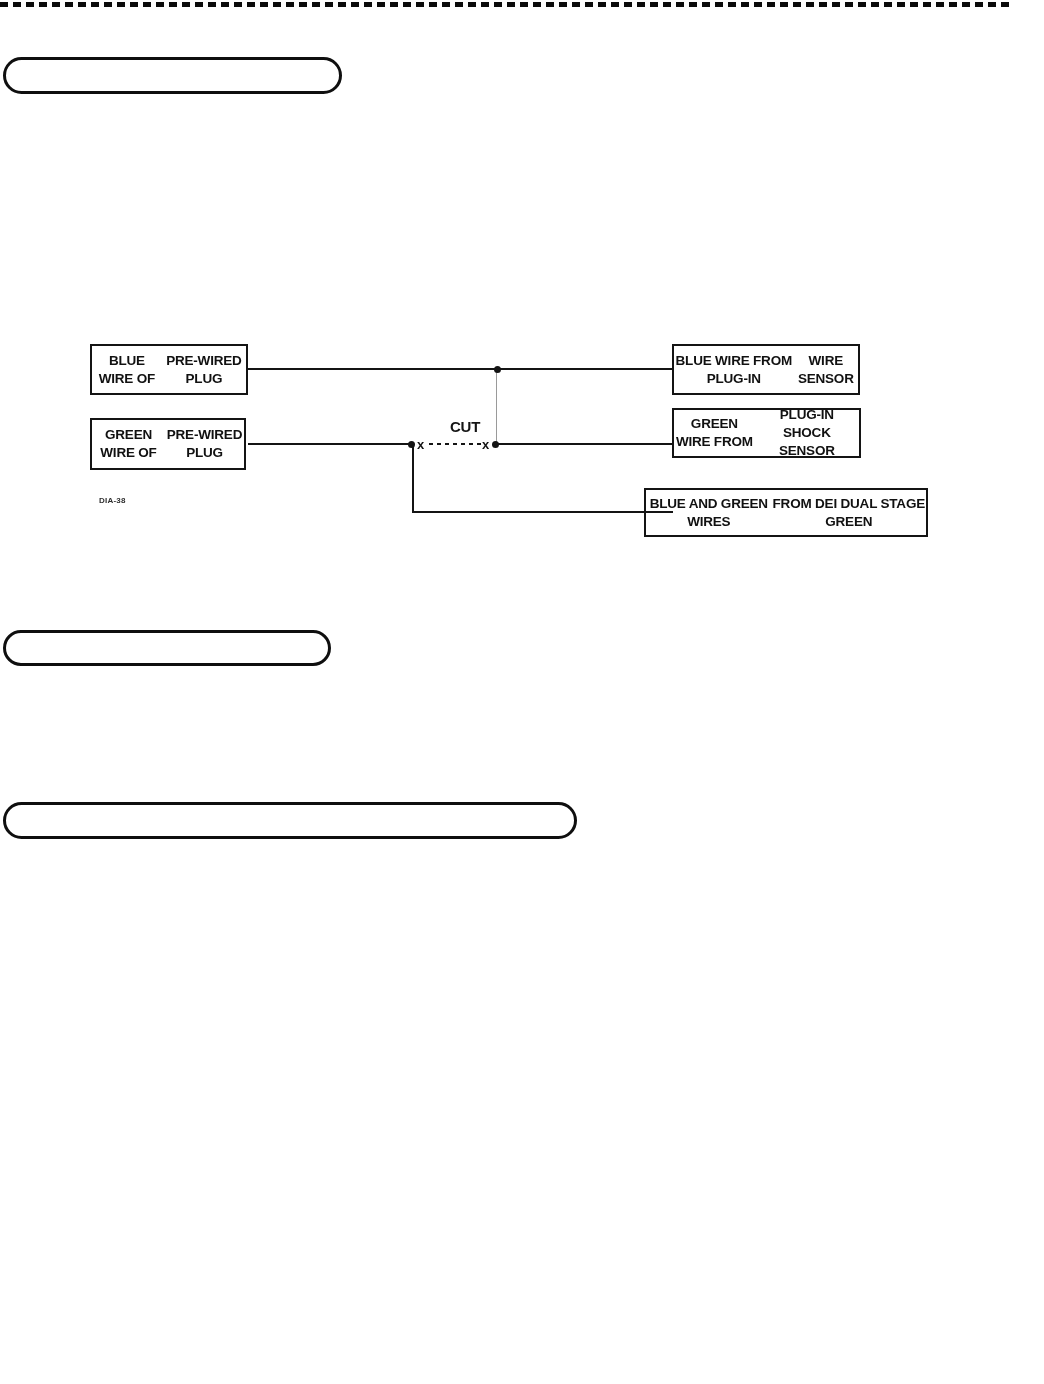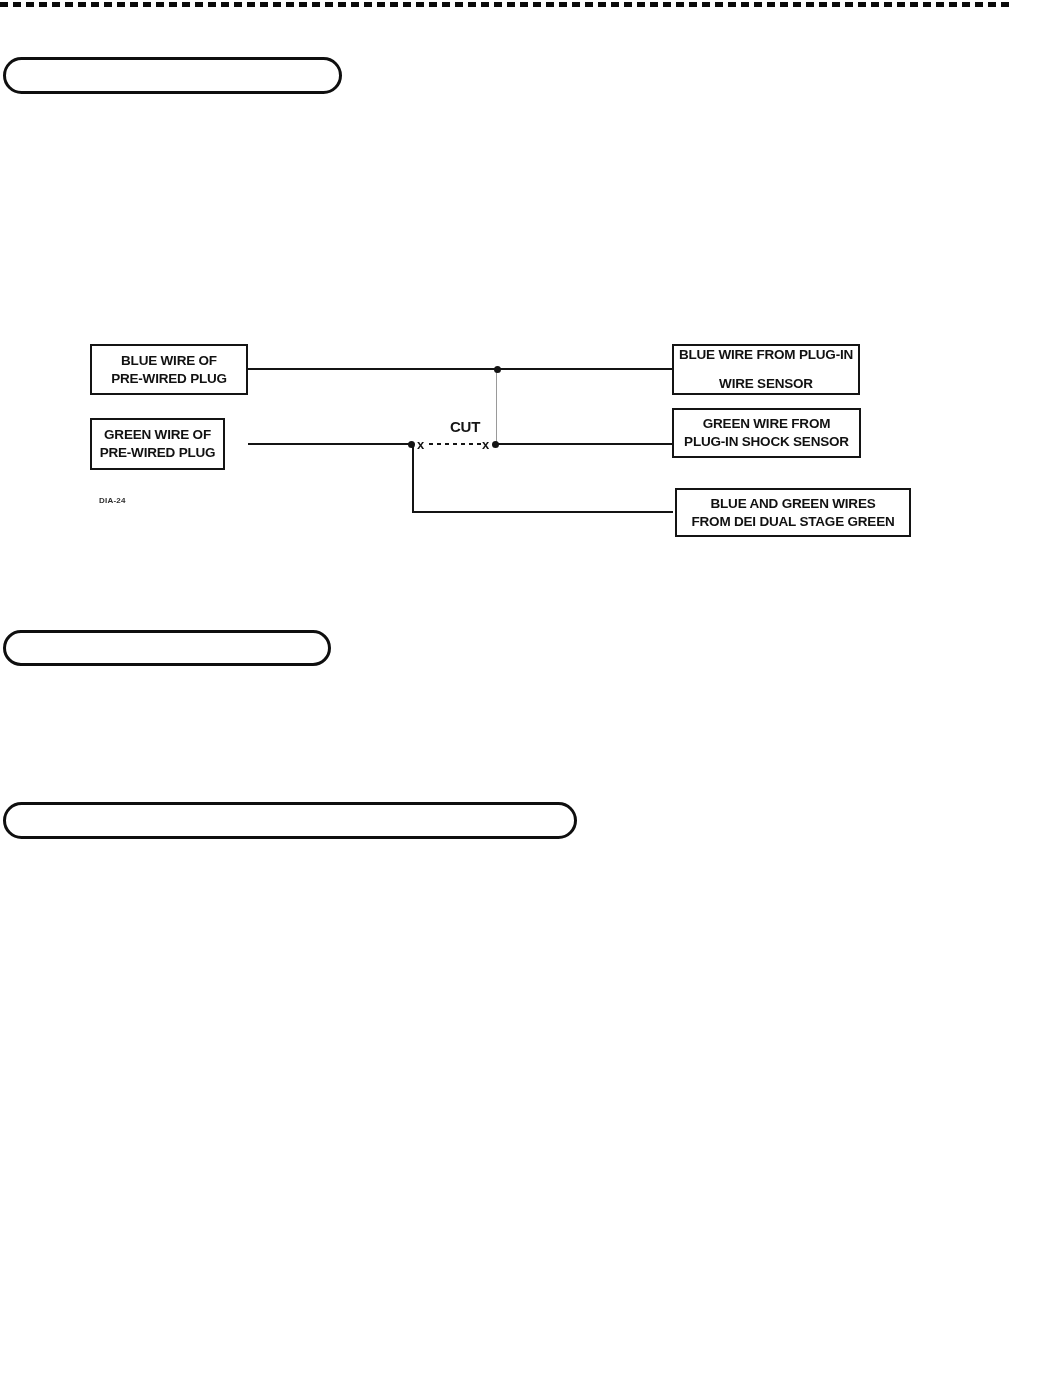--- a/index.html
+++ b/index.html
@@ -32,35 +32,35 @@
   .pill-2 { left: 3px;  top: 630px; width: 328px; height: 36px; }
   .pill-3 { left: 3px;  top: 802px; width: 574px; height: 37px; }
 
   
   .dbox {
     position: absolute;
     border: 2px solid #141414;
     background: #ffffff;
     box-sizing: border-box;
     display: flex;
-    flex-direction: column;
+    flex-direction: row;
     align-items: center;
     justify-content: center;
     text-align: center;
     font-size: 13.5px;
     font-weight: bold;
     letter-spacing: -0.2px;
     line-height: 18px;
     color: #111111;
   }
   .dbox-l1 { left: 90px;  top: 344px; width: 158px; height: 51px; }
-  .dbox-l2 { left: 90px;  top: 418px; width: 135px; height: 52px; }
+  .dbox-l2 { left: 90px;  top: 418px; width: 156px; height: 52px; }
   .dbox-r1 { left: 672px; top: 344px; width: 188px; height: 51px; justify-content: space-between; }
   .dbox-r2 { left: 672px; top: 408px; width: 189px; height: 50px; }
-  .dbox-r3 { left: 675px; top: 488px; width: 236px; height: 49px; }
+  .dbox-r3 { left: 644px; top: 488px; width: 284px; height: 49px; }
 
   
   .wire-h { position: absolute; height: 2px; background: #141414; }
   .wire-v { position: absolute; width: 2px;  background: #141414; }
   .wire-blue        { left: 247px; top: 368px; width: 426px; }
   .wire-green-left  { left: 248px; top: 443px; width: 164px; }
   .wire-green-right { left: 496px; top: 443px; width: 177px; }
   .drop-vert        { left: 412px; top: 445px; height: 67px; }
   .drop-horiz       { left: 412px; top: 511px; width: 261px; }
 
@@ -159,19 +159,19 @@
     <div class="wire-h drop-horiz"></div>
 
     <div class="dot dot-blue-junction"></div>
     <div class="dot dot-green-left"></div>
     <div class="dot dot-green-right"></div>
 
     <span class="cut-marker cut-marker-left">x</span>
     <span class="cut-marker cut-marker-right">x</span>
     <div class="cut-label">CUT</div>
 
-    <div class="figure-label">DIA-24</div>
+    <div class="figure-label">DIA-38</div>
   </div>
 
   <div class="pill pill-2"></div>
   <div class="pill pill-3"></div>
 
 </div>
 
 </body></html>

